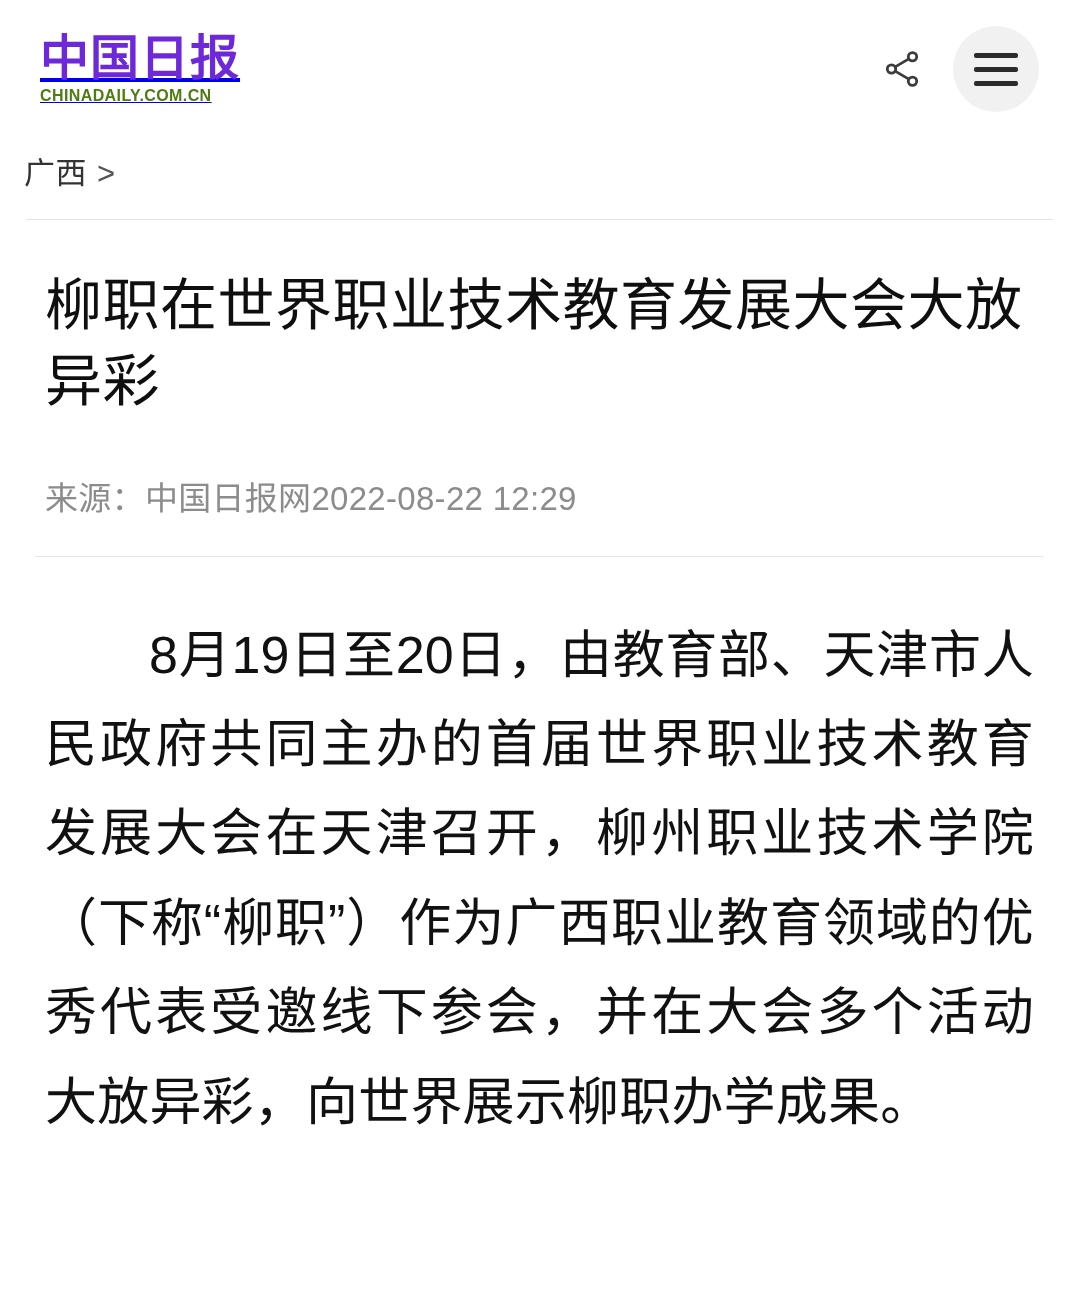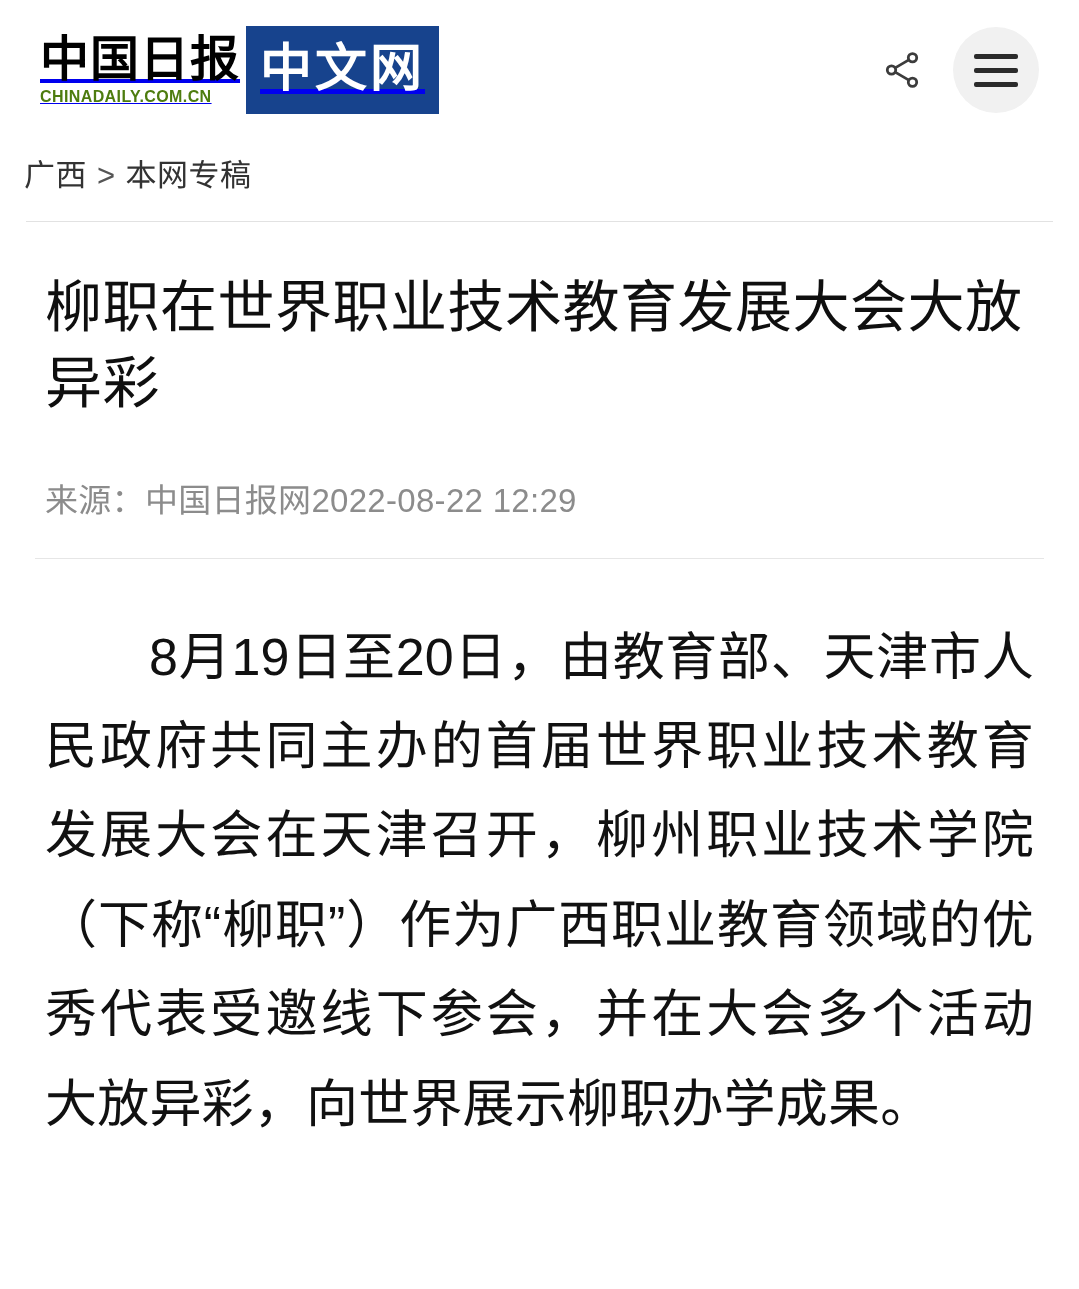--- a/index.html
+++ b/index.html
@@ -42,21 +42,21 @@
     display: flex;
     flex-direction: column;
     justify-content: center;
     margin-right: 6px;
   }
   .brand-cn-top {
     font-family: "DejaVu Sans", "Liberation Sans", sans-serif;
     font-size: 49px;
     font-weight: 700;
     letter-spacing: 1px;
-    color: #000000;
+    color: #6d28d9;
     line-height: 1.05;
     white-space: nowrap;
   }
   .brand-cn-bottom {
     font-family: "Liberation Sans", sans-serif;
     font-size: 16px;
     font-weight: 700;
     letter-spacing: 0.4px;
     color: #4d7c0f;
     margin-top: 3px;
@@ -193,21 +193,20 @@
 
 <div class="page">
 
   <header class="site-header">
 
     <a class="brand" href="#">
       <span class="brand-cn">
         <span class="brand-cn-top">中国日报</span>
         <span class="brand-cn-bottom">CHINADAILY.COM.CN</span>
       </span>
-      <span class="brand-box">中文网</span>
     </a>
 
     <div class="header-actions">
       <button class="share-btn" aria-label="share">
         <svg width="46" height="46" viewBox="0 0 24 24" fill="none" stroke="#3c3c3c" stroke-width="1.6" stroke-linecap="round" stroke-linejoin="round">
           <circle cx="18" cy="5" r="2.4"></circle>
           <circle cx="6" cy="12" r="2.4"></circle>
           <circle cx="18" cy="19" r="2.4"></circle>
           <line x1="8.1" y1="10.8" x2="15.9" y2="6.2"></line>
           <line x1="8.1" y1="13.2" x2="15.9" y2="17.8"></line>
@@ -218,21 +217,20 @@
         <span></span>
         <span></span>
         <span></span>
       </button>
     </div>
   </header>
 
   <nav class="breadcrumb">
     <a class="crumb" href="#">广西</a>
     <span class="sep">&gt;</span>
-    <a class="crumb" href="#">本网专稿</a>
   </nav>
 
   <div class="rule"></div>
 
   <main class="article">
 
     <h1 class="headline">柳职在世界职业技术教育发展大会大放异彩</h1>
 
     <div class="meta">
       <span class="meta-label">来源：</span>

